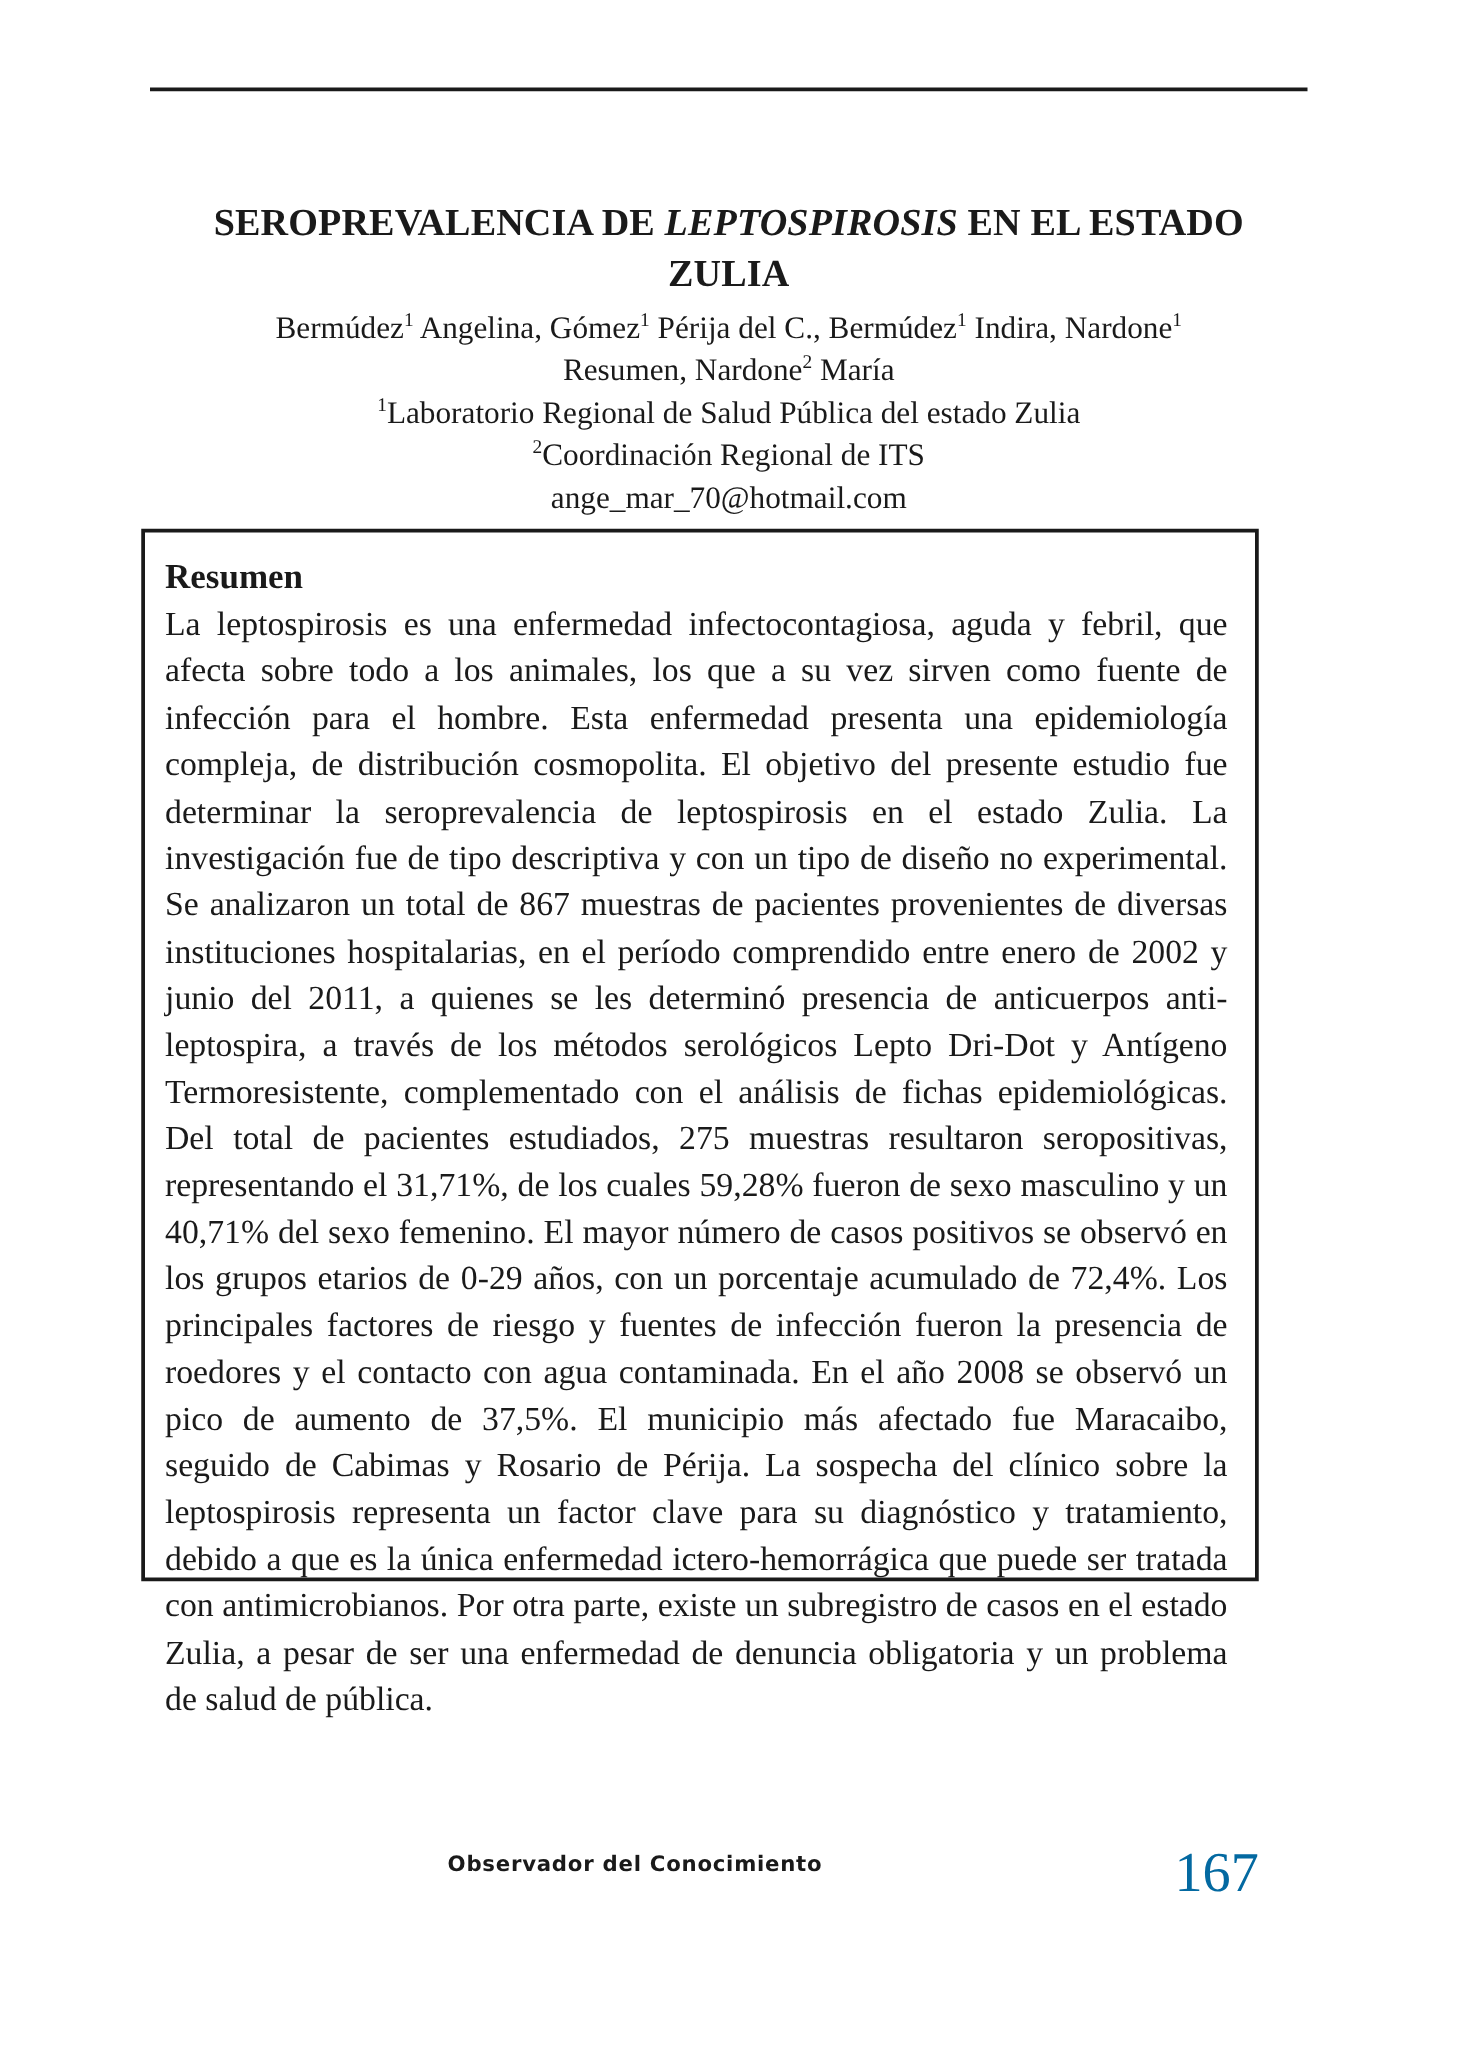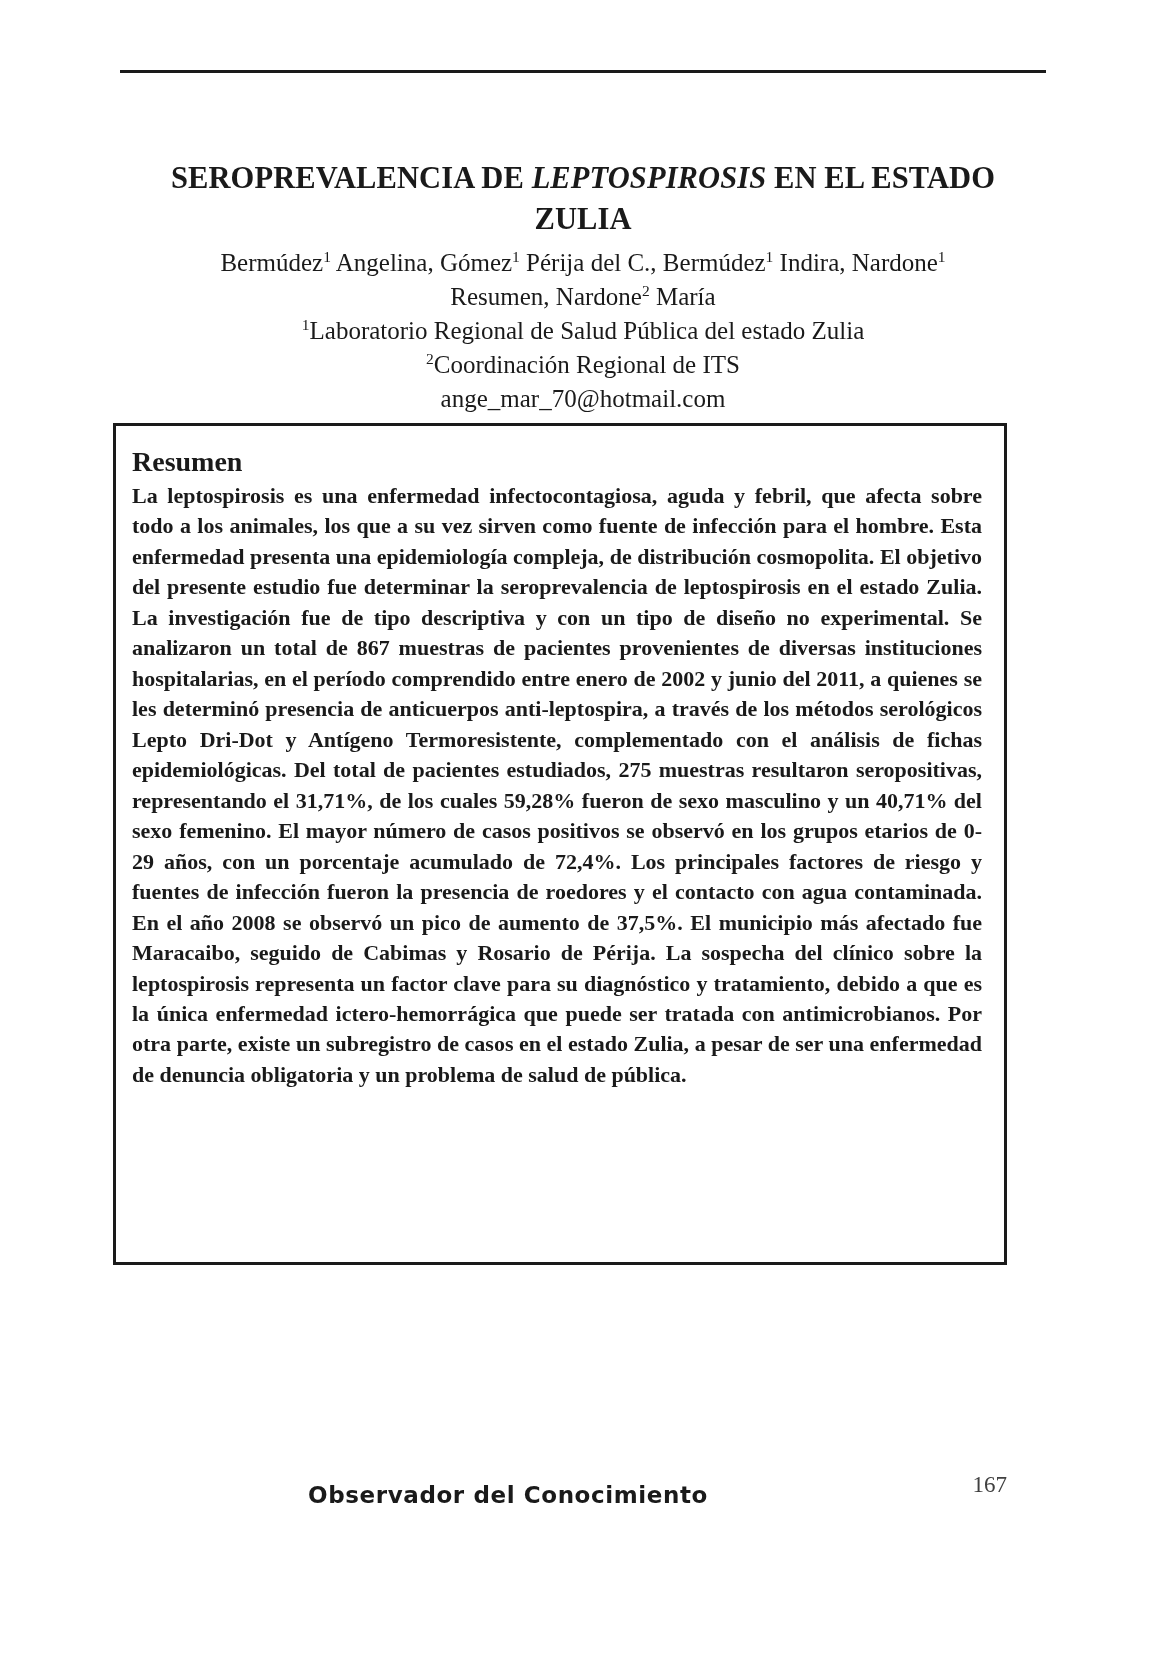--- a/index.html
+++ b/index.html
@@ -80,27 +80,26 @@
     box-sizing: border-box;
     padding: 18px 22px 0 16px;
   }
   .abstract-heading {
     font-size: 28px;
     font-weight: bold;
     margin: 0 0 2px 0;
     line-height: 1.25;
   }
   .abstract-body {
-    font-size: 22px;
+    font-size: 27px;
     line-height: 1.385;
     text-align: justify;
     text-justify: inter-word;
     margin: 0;
     hyphens: none;
-    font-weight: bold;
   }
   .keywords {
     margin: 26px 0 0 0;
     font-size: 24.2px;
     line-height: 1.385;
   }
   .keywords .kw-label {
     font-weight: bold;
     font-size: 27px;
   }
@@ -116,32 +115,32 @@
     width: 894px;
     height: 46px;
   }
   .footer-title {
     position: absolute;
     left: 0;
     top: 0;
     width: 790px;
     text-align: center;
     font-family: "DejaVu Sans", sans-serif;
-    font-size: 23px;
+    font-size: 17px;
     font-weight: bold;
     letter-spacing: 0.6px;
     color: #1a1a1a;
   }
   .page-number {
     position: absolute;
     right: 0;
     top: -10px;
     font-family: "Liberation Serif", serif;
-    font-size: 23px;
-    color: #404040;
+    font-size: 45px;
+    color: #0369a1;
   }
 </style>
 </head>
 <body>
 
 <div class="page">
 
   <div class="top-rule"></div>
 
   <h1 class="title"><span>SEROPREVALENCIA DE </span><span class="it">LEPTOSPIROSIS</span><span> EN EL ESTADO ZULIA</span></h1>

